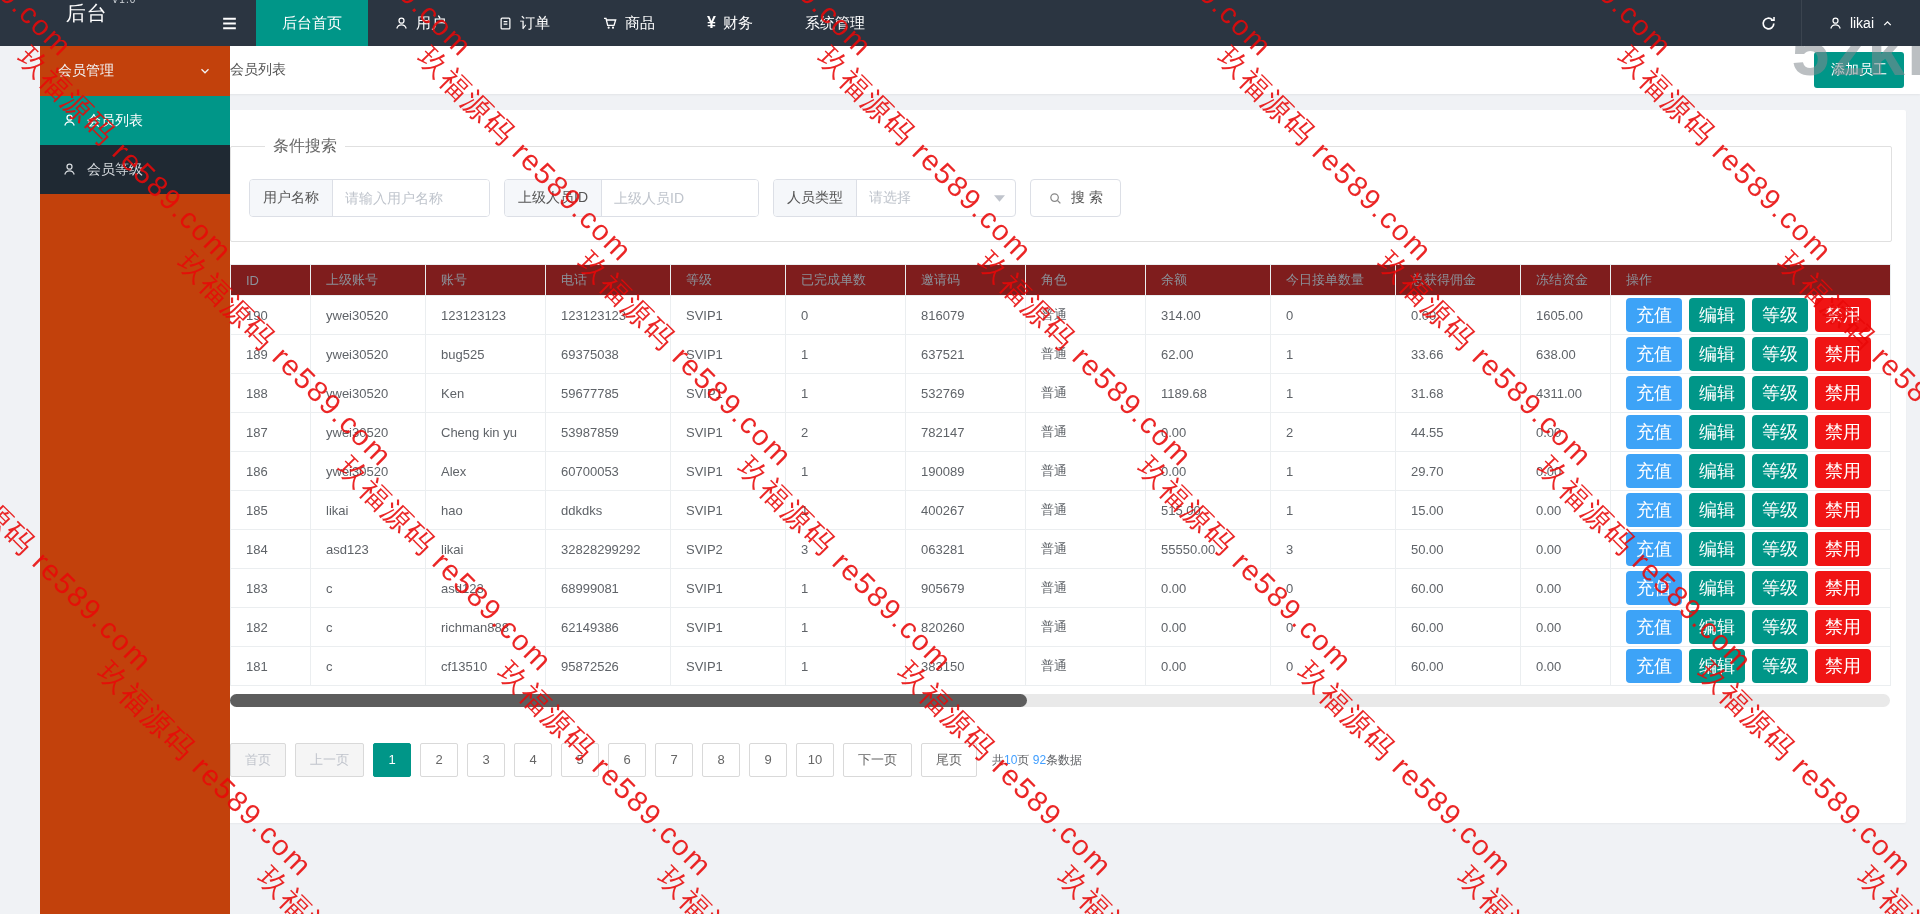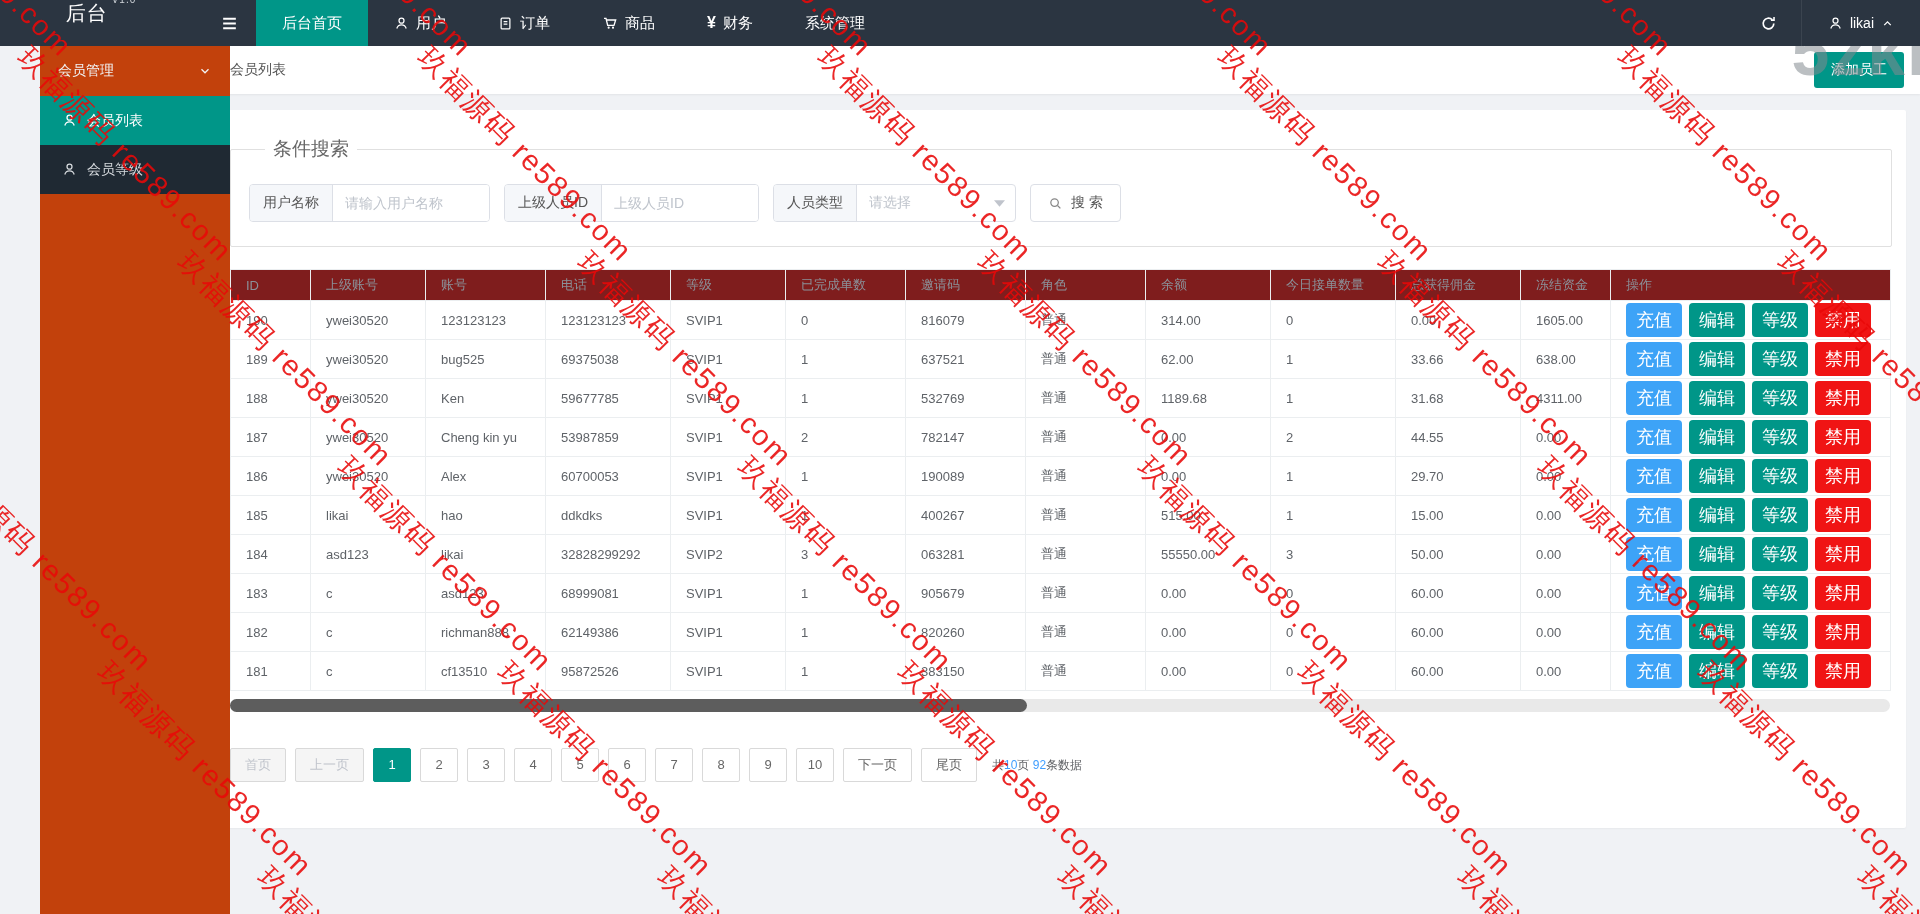--- a/index.html
+++ b/index.html
@@ -48,21 +48,21 @@
     padding:9px 17px; font-size:14px; border-radius:3px; cursor:pointer;
     font-family:inherit; }
 
   .content { padding:16px 14px; }
   .card { background:#fff; border-radius:2px; padding:14px 14px 46px;
     min-height:678px; box-shadow:0 1px 2px rgba(0,0,0,0.04); }
 
   
   fieldset.search-set { border:1px solid #e0e0e0; border-radius:2px;
     margin:12px 0 22px; padding:16px 18px 24px; }
-  fieldset.search-set legend { color:#666; font-size:19px; padding:0 8px; margin-left:16px; }
+  fieldset.search-set legend { color:#666; font-size:16px; padding:0 8px; margin-left:16px; }
   .search-row { display:flex; align-items:center; margin-top:6px; }
   .inp-group { display:inline-flex; align-items:stretch; height:38px;
     border:1px solid #dcdfe6; border-radius:4px; overflow:hidden; margin-right:14px; background:#fff; }
   .inp-label { background:#f5f7fa; color:#555; display:flex; align-items:center;
     padding:0 13px; border-right:1px solid #dcdfe6; font-size:14px; white-space:nowrap; }
   .inp-group input { border:none; outline:none; width:156px; padding:0 12px;
     font-size:14px; color:#333; font-family:inherit; }
   .inp-group input::placeholder { color:#bfc4cc; }
   .fake-select { display:flex; align-items:center; justify-content:space-between;
     width:158px; padding:0 10px 0 12px; color:#bfc4cc; cursor:pointer; }

